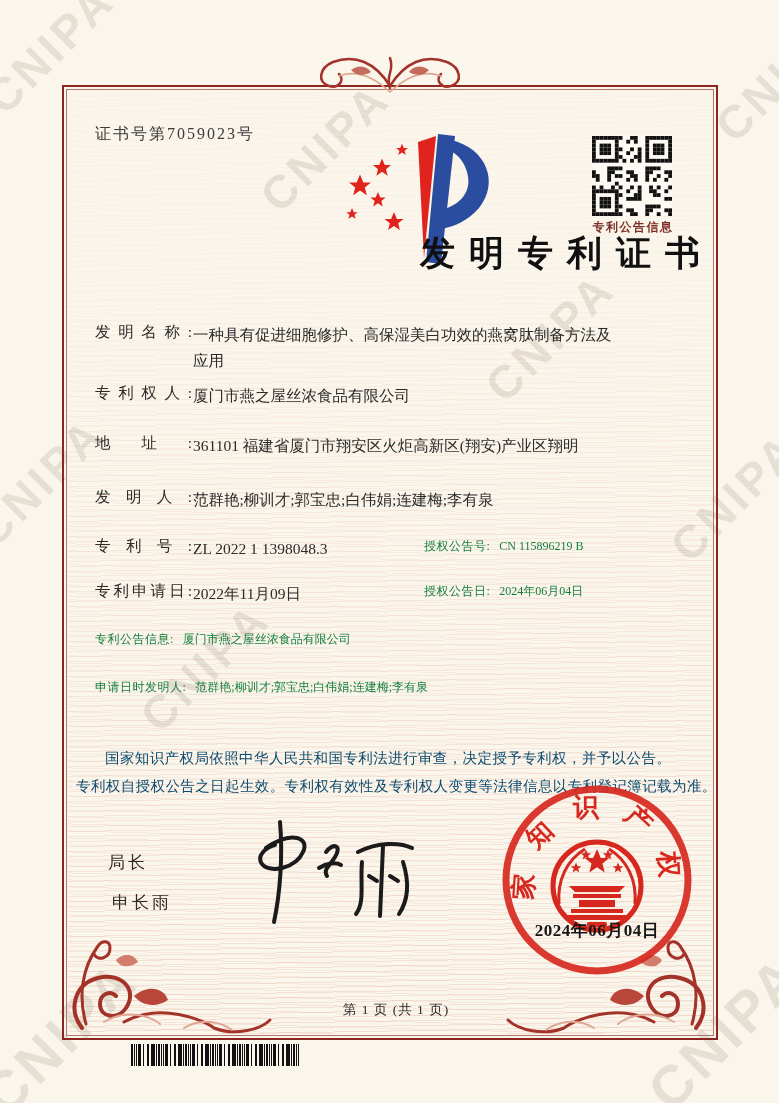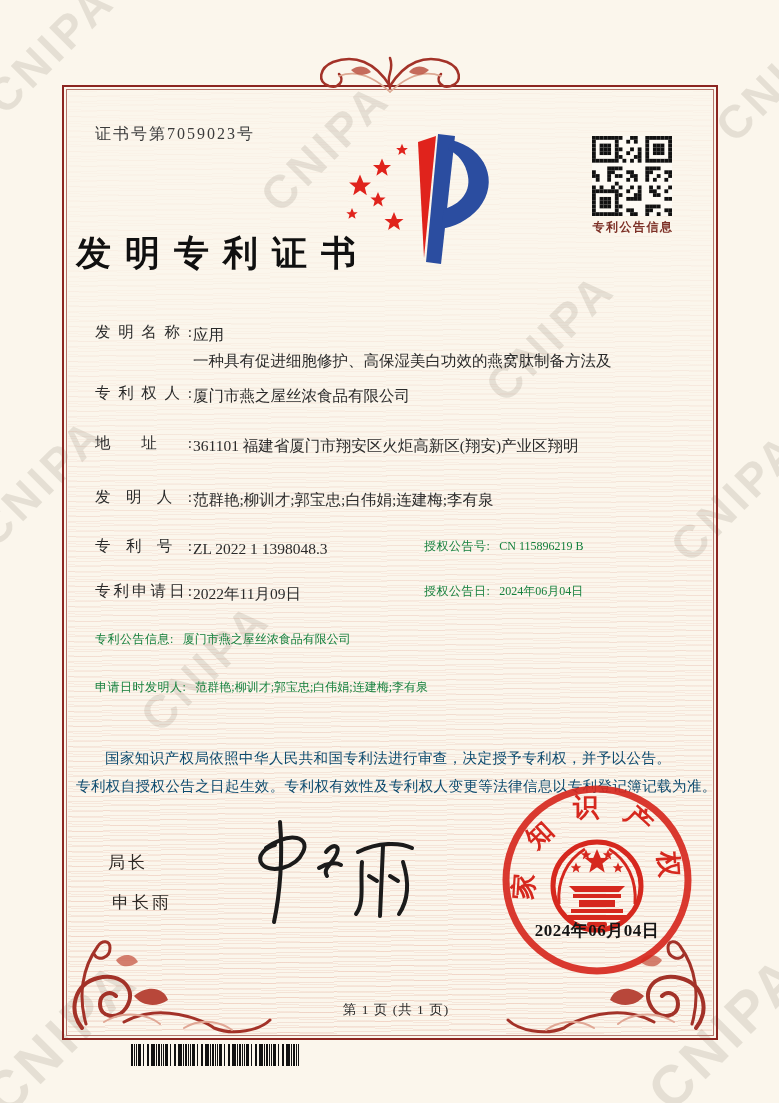--- a/index.html
+++ b/index.html
@@ -16,21 +16,21 @@
   .frame::before{content:"";position:absolute;inset:2px;border:1px solid #b4766c;}
   .guilloche{position:absolute;inset:4px;
       background:
         repeating-linear-gradient(179deg, rgba(210,110,85,.16) 0 1px, rgba(0,0,0,0) 1px 5px),
         repeating-linear-gradient(181.5deg, rgba(210,110,85,.12) 0 1px, rgba(0,0,0,0) 1px 7px);
       -webkit-mask-image:linear-gradient(to bottom, rgba(0,0,0,.18) 0 18%, rgba(0,0,0,.55) 45%, rgba(0,0,0,.95) 100%);
       mask-image:linear-gradient(to bottom, rgba(0,0,0,.18) 0 18%, rgba(0,0,0,.55) 45%, rgba(0,0,0,.95) 100%);}
   .z3{z-index:3;}
   
   .certno{left:95px;top:124px;font-size:16px;letter-spacing:2px;color:#3b3b3b;}
-  .title{left:62px;top:230px;width:652px;text-align:left;font-size:35px;font-weight:bold;
+  .title{left:62px;top:230px;width:652px;text-align:right;font-size:35px;font-weight:bold;
          letter-spacing:14px;text-indent:14px;color:#101010;}
   .qrwrap{left:592px;top:136px;}
   .qrcap{left:575px;top:219px;width:116px;text-align:center;font-size:12px;
          letter-spacing:1.5px;color:#7d3026;font-weight:bold;}
   .row-label{font-size:15.5px;color:#2b2b2b;}
   .jlabel{display:inline-block;width:97px;text-align:justify;text-align-last:justify;}
   .val{font-size:15.5px;color:#2b2b2b;line-height:26px;}
   .pair span{font-size:12px;color:#15803d;}
   .pair .pl{letter-spacing:.5px;margin-right:9px;}
   .legal{left:76px;top:744px;width:632px;color:#0c4a6e;font-size:14.5px;line-height:28px;}
@@ -316,22 +316,22 @@
           <rect x="76.0" y="76.0" width="3.8" height="3.8"></rect>
         </g>
       </svg></div>
   <div class="abs z3 qrcap">专利公告信息</div>
 
   <div class="abs z3 title">发明专利证书</div>
 
   <div class="abs z3" style="left:95px;top:322px;">
     <span class="row-label jlabel">发明名称:</span></div>
   <div class="abs z3 val" style="left:193px;top:322px;width:470px;">
+    <div>一种具有促进细胞修护、高保湿美白功效的燕窝肽制备方法及</div>
     <div>应用</div>
-    <div>一种具有促进细胞修护、高保湿美白功效的燕窝肽制备方法及</div>
   </div>
 
   <div class="abs z3" style="left:95px;top:383px;">
     <span class="row-label jlabel">专利权人:</span></div>
   <div class="abs z3 val" style="left:193px;top:383px;">厦门市燕之屋丝浓食品有限公司</div>
 
   <div class="abs z3" style="left:95px;top:433px;">
     <span class="row-label jlabel">地址:</span></div>
   <div class="abs z3 val" style="left:193px;top:433px;width:480px;">
     <div>361101 福建省厦门市翔安区火炬高新区(翔安)产业区翔明</div>

